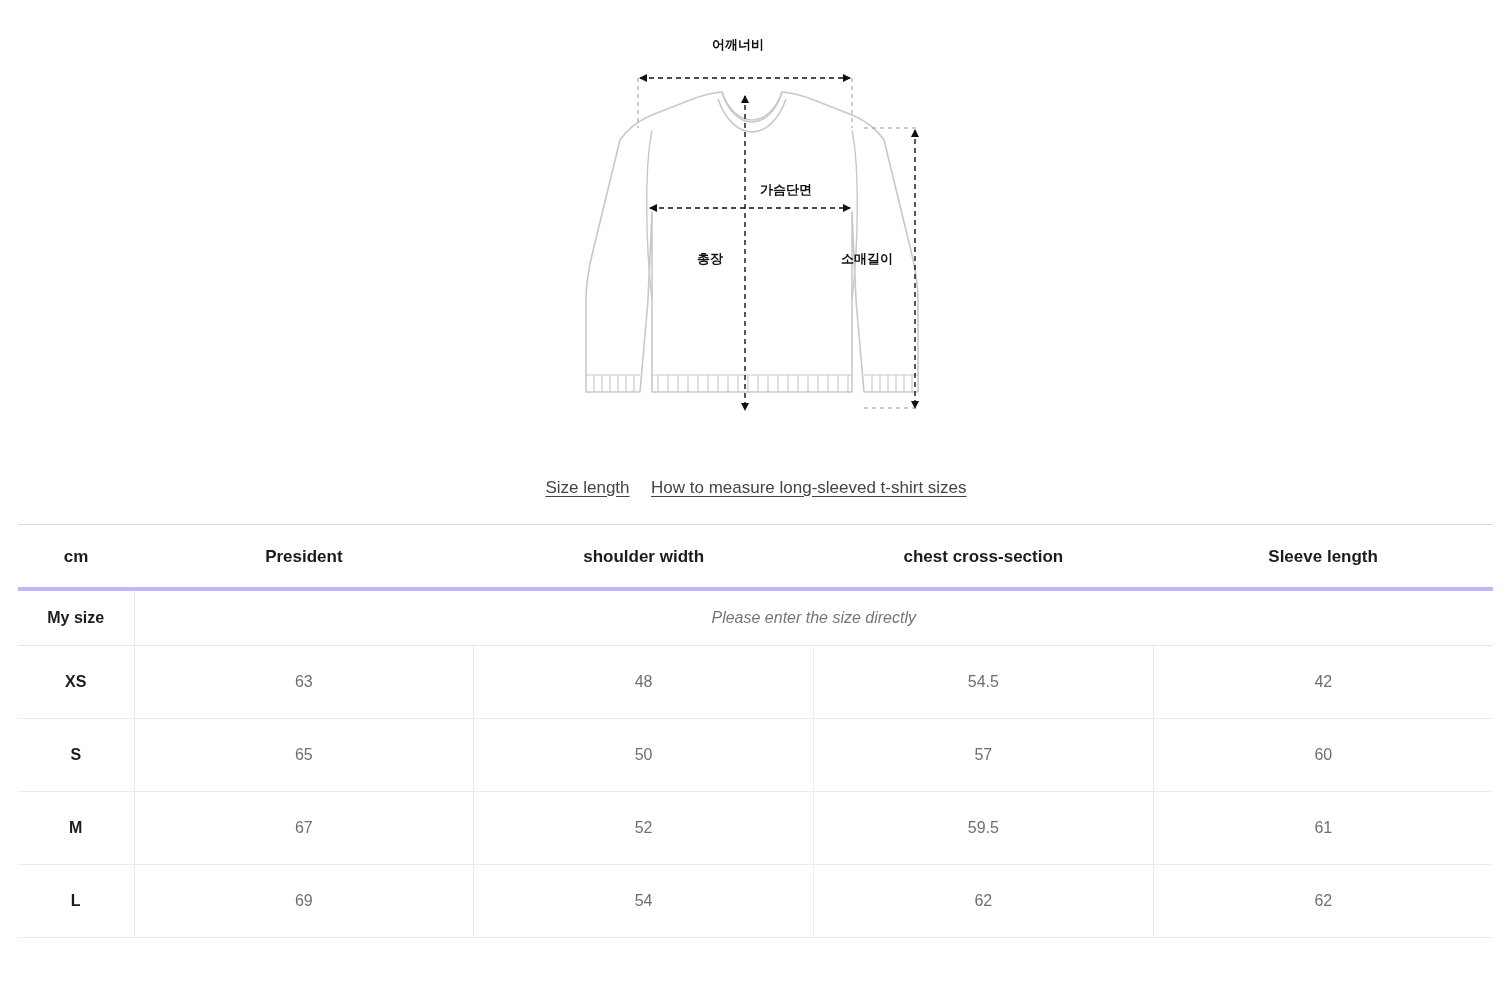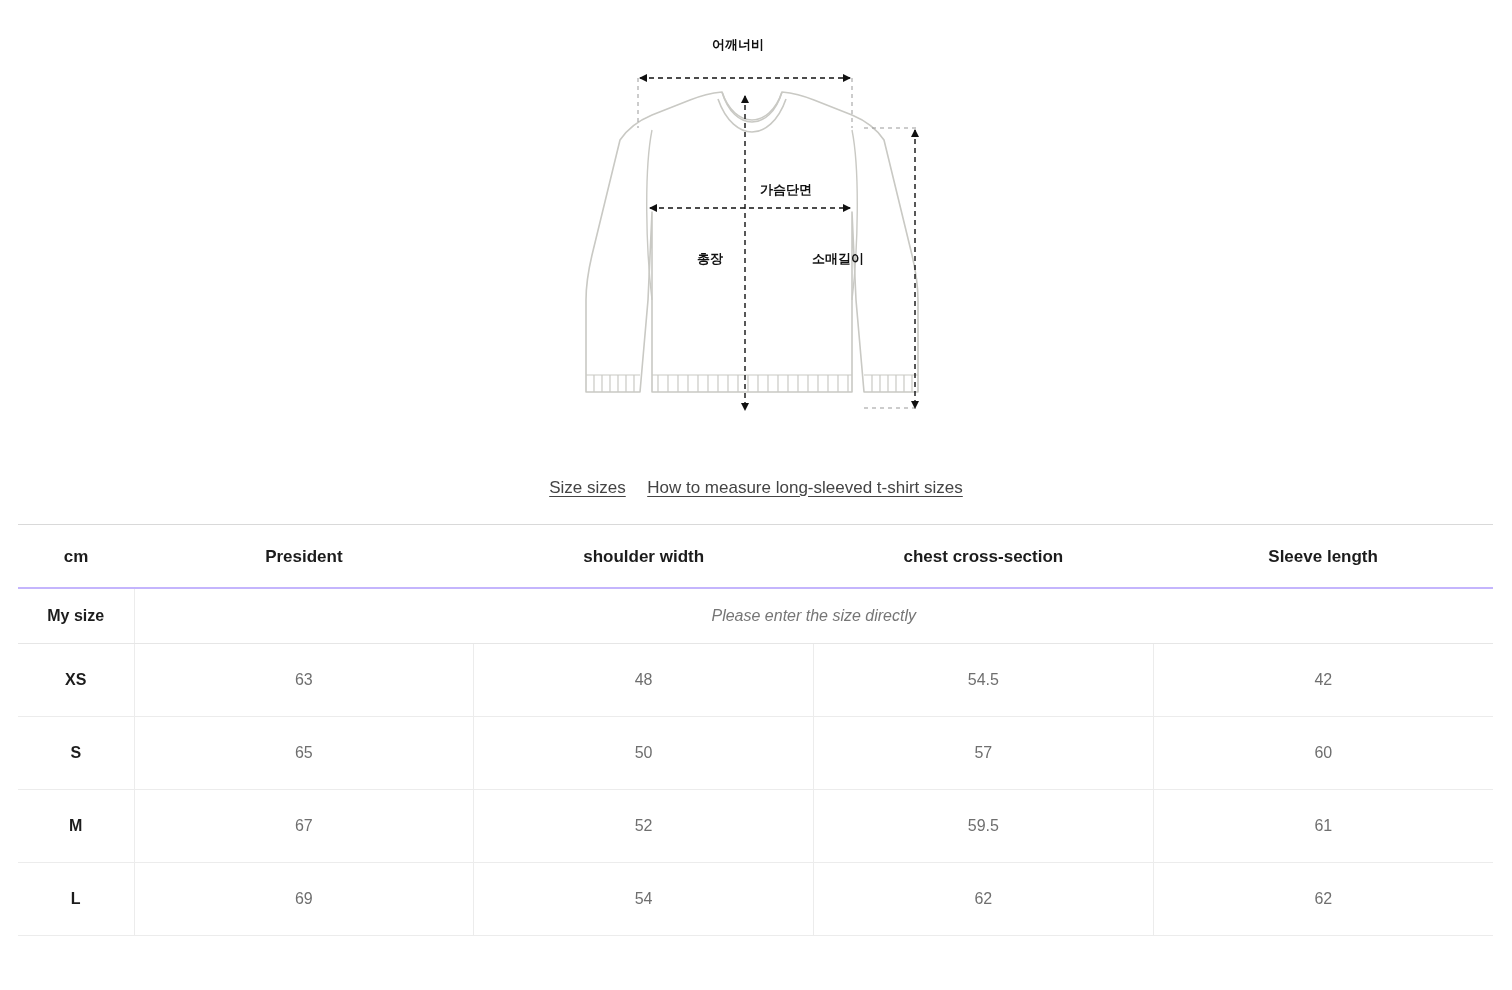--- a/index.html
+++ b/index.html
@@ -36,21 +36,21 @@
     position: absolute;
     font-family: "Liberation Sans", sans-serif;
     font-weight: bold;
     font-size: 13px;
     color: #111111;
     white-space: nowrap;
   }
   #lbl-shoulder { left: 712px; top: 36px; }
   #lbl-chest    { left: 760px; top: 181px; }
   #lbl-total    { left: 697px; top: 250px; }
-  #lbl-sleeve   { left: 812px; top: 250px; }
+  #lbl-sleeve   { left: 841px; top: 250px; }
 
   
   .caption {
     text-align: center;
     margin-top: 28px;
     font-size: 17px;
     color: #444444;
   }
   .caption a {
     color: #444444;
@@ -67,21 +67,21 @@
     border-radius: 11px;
   }
   table.size-table {
     border-collapse: collapse;
     width: 1475px;
     margin: 0 18px;
     table-layout: fixed;
   }
   table.size-table th,
   table.size-table td {
-    border-top: 2px solid #c4b5fd;
+    border-top: 4px solid #c4b5fd;
     border-bottom: 1px solid #e6e6e6;
     text-align: center;
     font-weight: normal;
   }
   table.size-table thead th {
     font-size: 17px;
     color: #1c1c1c;
     font-weight: bold;
     padding: 22px 0 20px 0;
     border-top: 1px solid #d9d9d9;
@@ -249,21 +249,21 @@
       </g>
     </svg>
 
     <span class="diag-label" id="lbl-shoulder">어깨너비</span>
     <span class="diag-label" id="lbl-chest">가슴단면</span>
     <span class="diag-label" id="lbl-total">총장</span>
     <span class="diag-label" id="lbl-sleeve">소매길이</span>
   </div>
 
   <div class="caption">
-    <a>Size sizes</a>
+    <a>Size length</a>
     <span class="gap"></span>
     <a>How to measure long-sleeved t-shirt sizes</a>
   </div>
 
   <div class="table-wrap">
     <table class="size-table">
       <thead>
         <tr>
           <th class="col-size">cm</th>
           <th>President</th>

